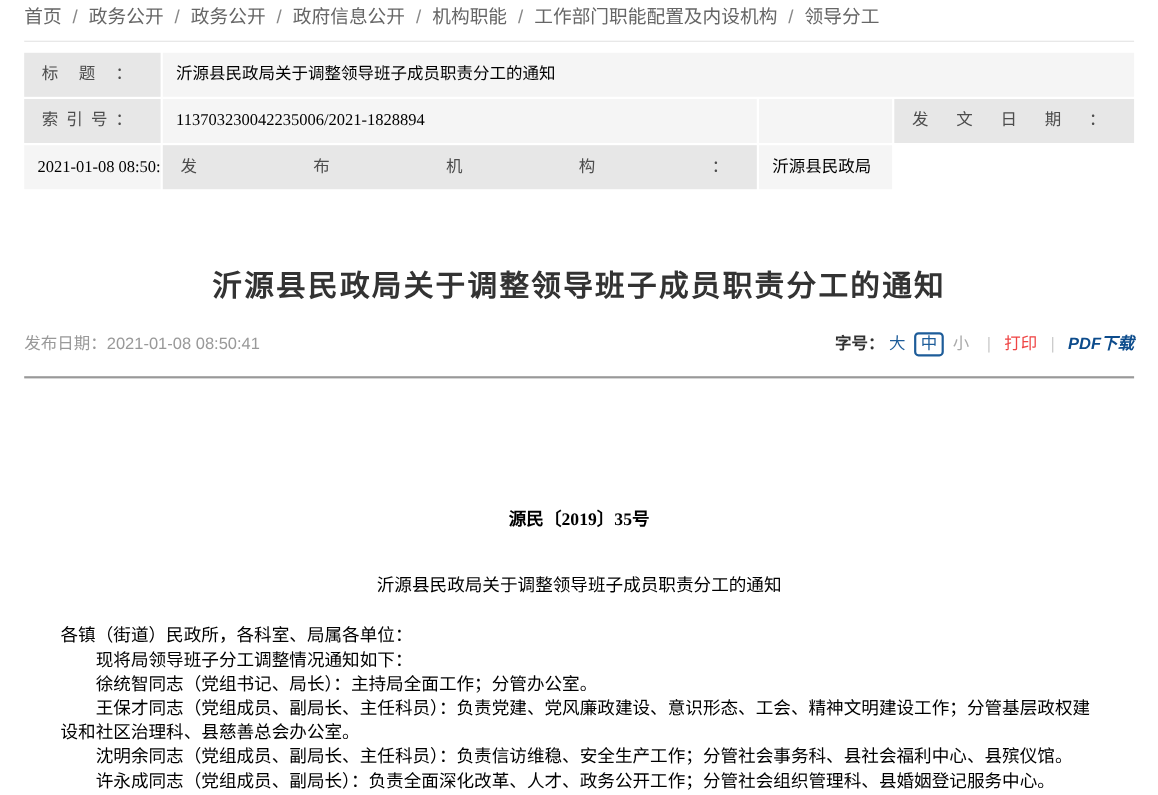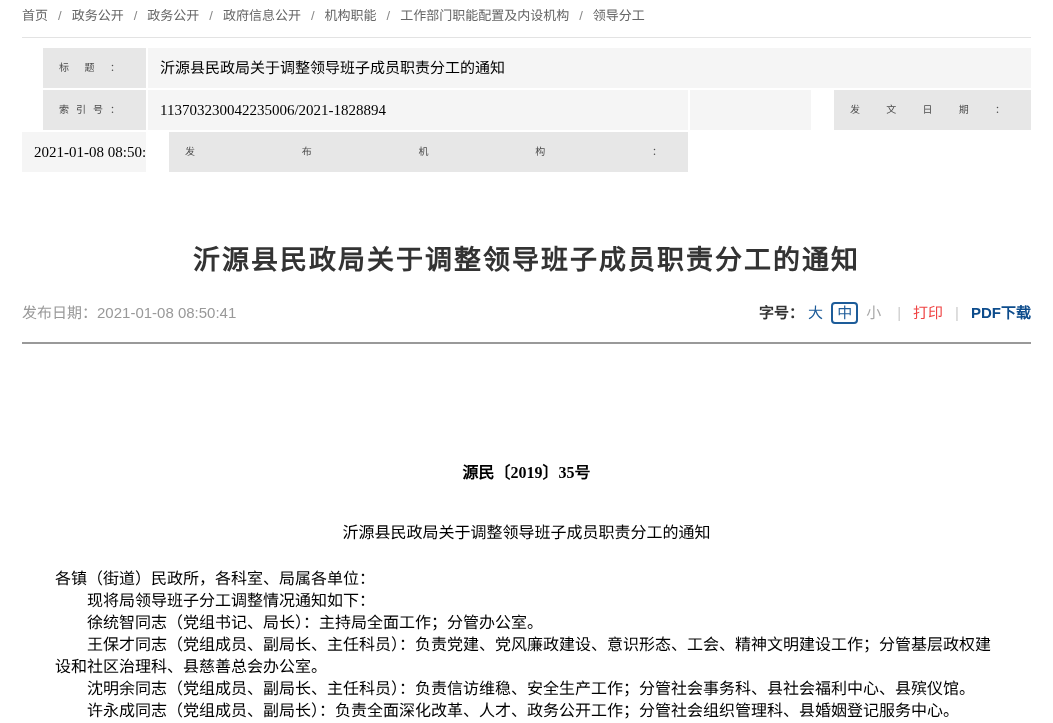--- a/index.html
+++ b/index.html
@@ -14,44 +14,44 @@
   html,body{margin:0;padding:0;}
   body{
     width:1053px;height:723px;overflow:hidden;background:#ffffff;
     font-family:"Liberation Sans","DejaVu Sans",sans-serif;
     color:#333;
   }
   .page{padding:0 22px;}
 
   
   .breadcrumb{
-    padding-top:8px;font-size:13px;color:#666;line-height:16px;
+    padding-top:8px;font-size:17px;color:#666;line-height:16px;
     white-space:nowrap;
   }
   .bc-item{color:#666;text-decoration:none;cursor:pointer;}
   .bc-sep{color:#888;margin:0 10px;}
   .top-divider{
     border:none;border-top:1px solid var(--light-divider);
     margin:13px 0 0 0;
   }
 
   
   .meta-table{
     margin-top:10px;
     display:grid;
     grid-template-columns:124px 540px 121px 1fr;
     grid-auto-rows:40px;
     gap:2px;
   }
   .m-label{
     background:var(--label-cell-bg);
-    color:#4d4d4d;font-size:10px;line-height:40px;
+    color:#4d4d4d;font-size:15px;line-height:40px;
     padding:0 26px 0 16px;
     text-align:justify;text-align-last:justify;
-    overflow:hidden;white-space:nowrap;margin-left:21px;
+    overflow:hidden;white-space:nowrap;
   }
   .m-value{
     background:var(--value-cell-bg);
     color:#000;font-size:15px;line-height:40px;
     padding:0 12px;
     font-family:"Liberation Serif","DejaVu Serif",serif;
     overflow:hidden;white-space:nowrap;
   }
   .m-span3{grid-column:2 / 5;}
 
@@ -74,21 +74,21 @@
   .fs-large{color:var(--accent-blue);}
   .fs-medium{
     color:var(--accent-blue);
     border:2px solid var(--accent-blue);
     border-radius:4px;
     padding:0 4px;line-height:18px;display:inline-block;
   }
   .fs-small{color:#a9a9a9;}
   .ctl-sep{color:#ccc;margin:0 12px;}
   .print-link{color:#ef4444;text-decoration:none;cursor:pointer;}
-  .pdf-link{color:var(--pdf-blue);font-weight:bold;text-decoration:none;cursor:pointer;}
+  .pdf-link{color:var(--pdf-blue);font-weight:bold;text-decoration:none;cursor:pointer;font-style:italic;}
   .content-divider{
     border:none;border-top:2px solid var(--divider-gray);
     margin:18px 0 0 0;
   }
 
   
   .article-body{
     padding:0 33px;
     font-family:"Liberation Serif","DejaVu Serif",serif;
     font-size:16px;color:#000;line-height:22px;
@@ -112,20 +112,21 @@
     <div class="m-label">标题：</div>
     <div class="m-value m-span3">沂源县民政局关于调整领导班子成员职责分工的通知</div>
 
     <div class="m-label">索引号：</div>
     <div class="m-value">113703230042235006/2021-1828894</div>
     <div class="m-value"></div>
 
     <div class="m-label">发文日期：</div>
     <div class="m-value">2021-01-08 08:50:41</div>
     <div class="m-label">发布机构：</div>
+    <div class="m-value">沂源县民政局</div>
   </div>
 
   <h1 class="article-title">沂源县民政局关于调整领导班子成员职责分工的通知</h1>
 
   <div class="info-row">
     <div class="publish-date">
       <span>发布日期：</span><span>2021-01-08 08:50:41</span>
     </div>
     <div class="controls">
       <span class="fs-label">字号：</span>

